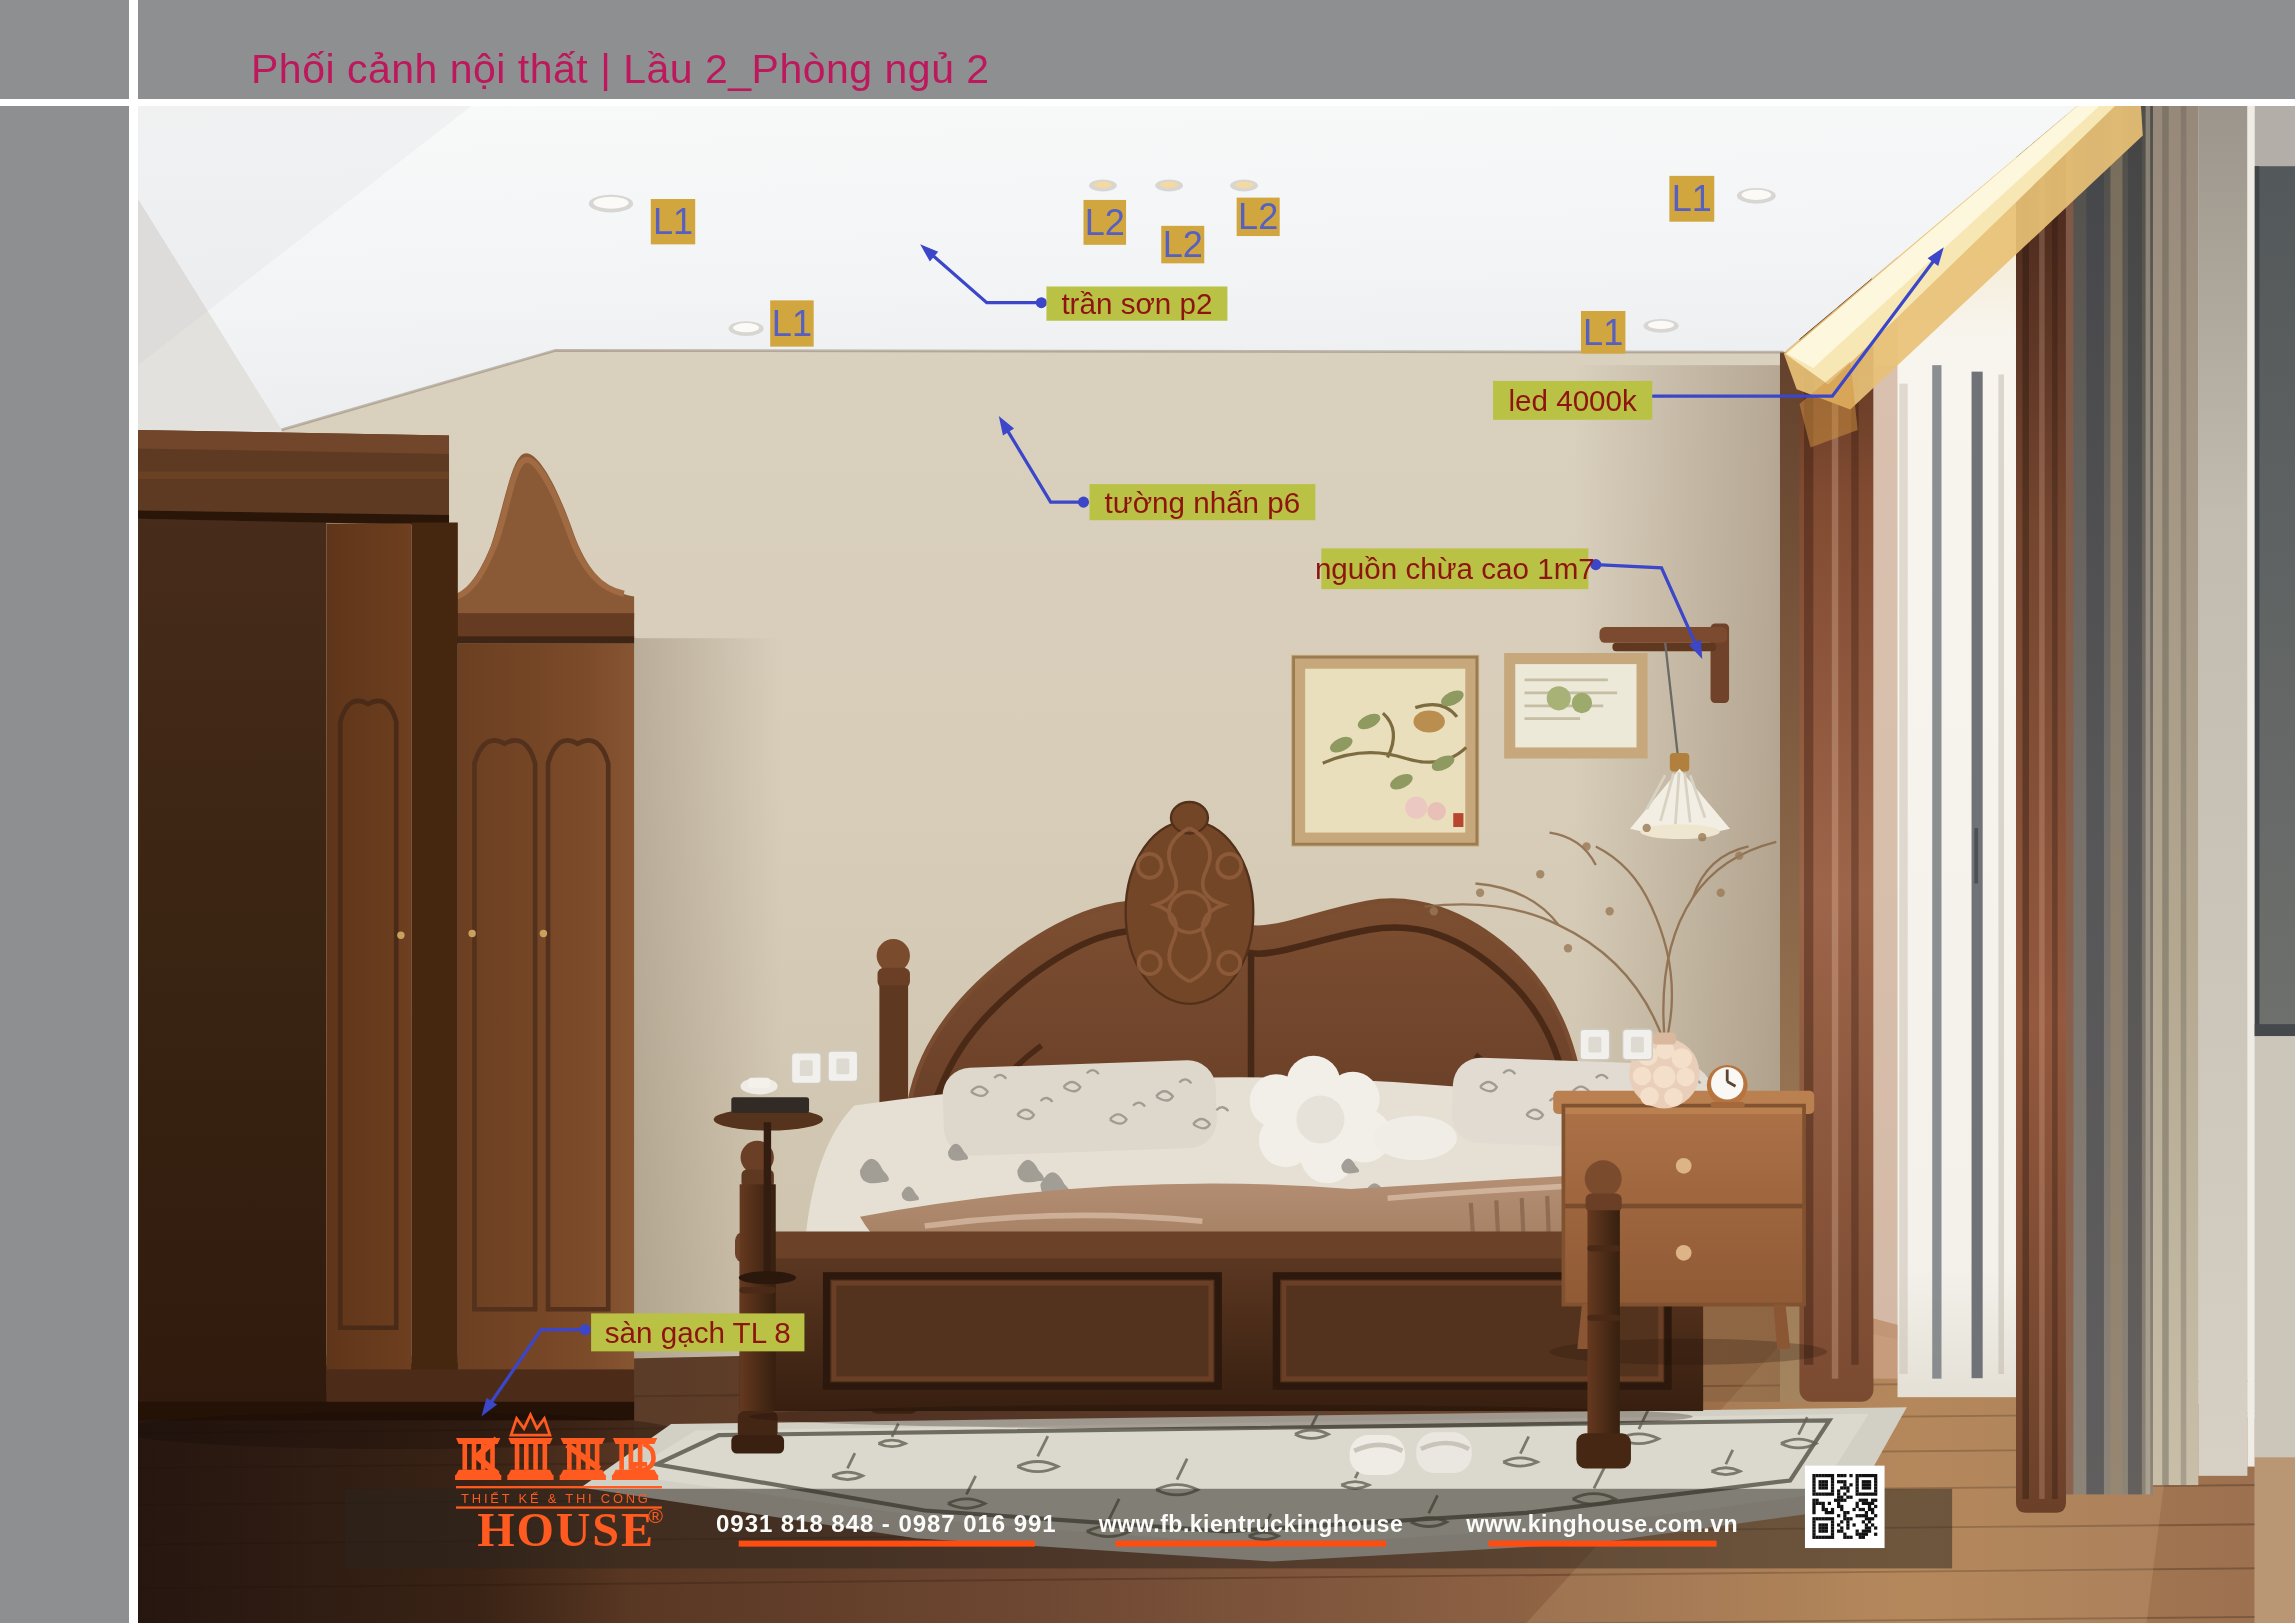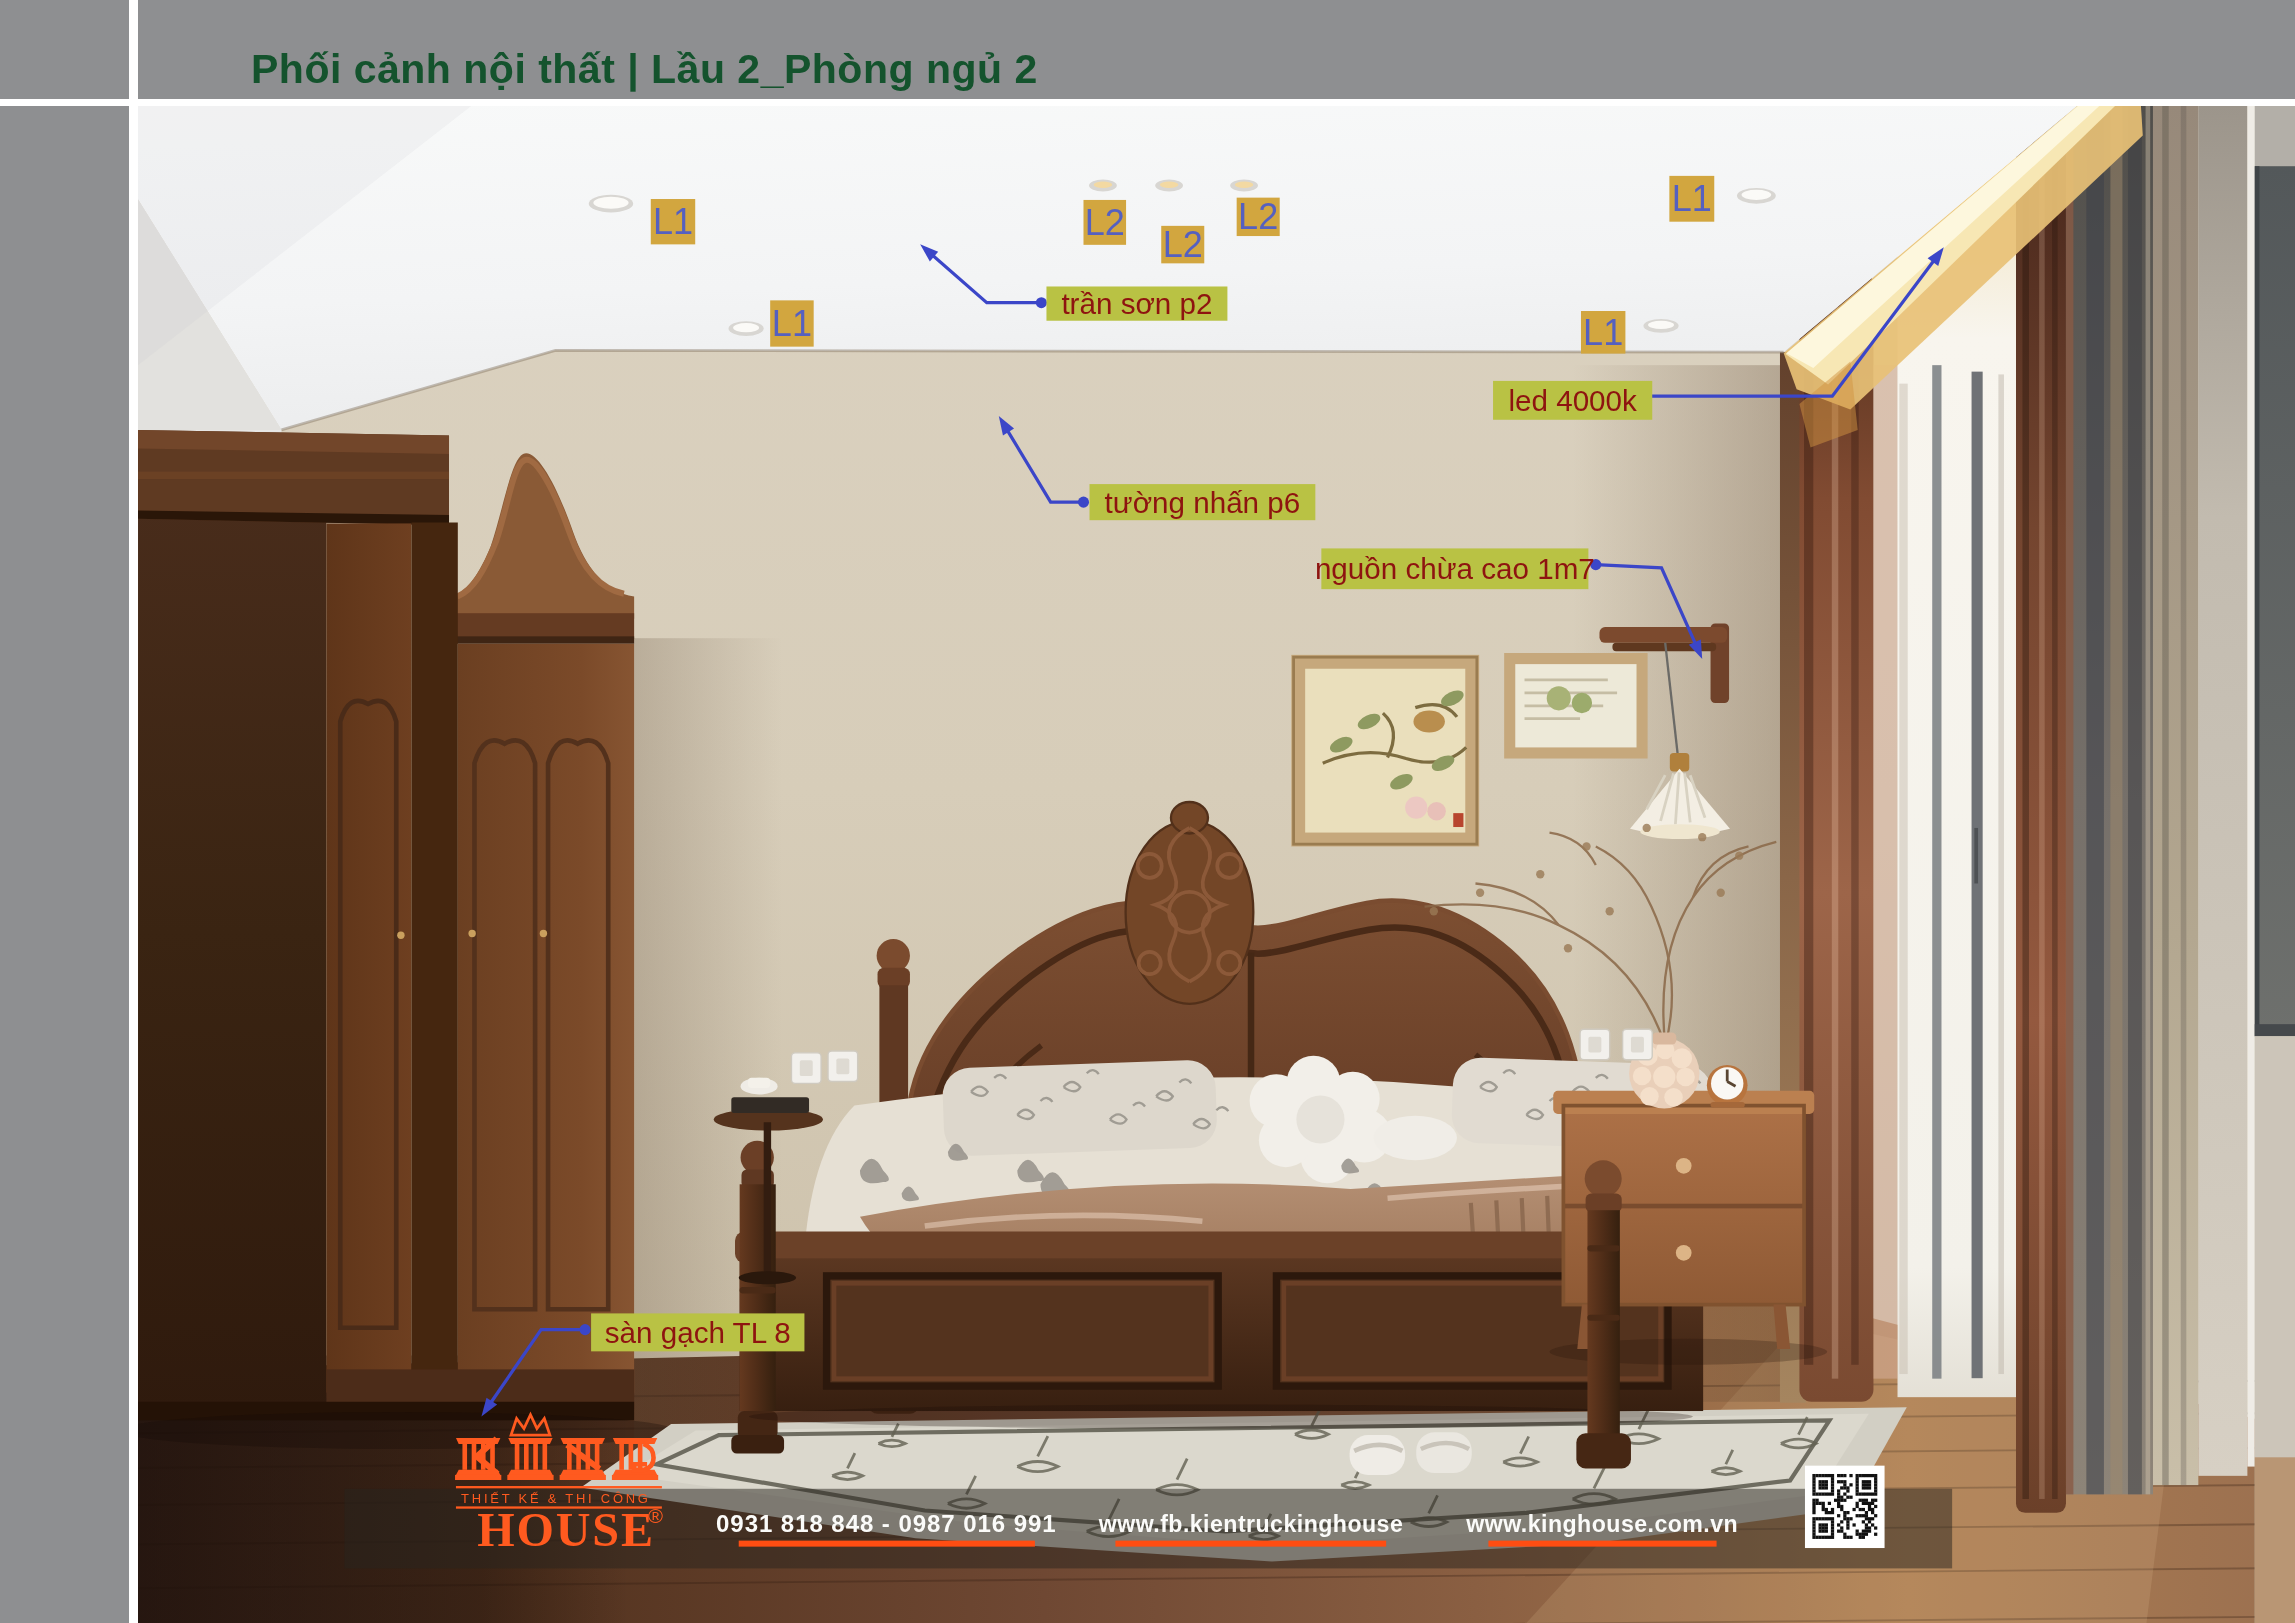--- a/index.html
+++ b/index.html
@@ -1,19 +1,19 @@
 <!DOCTYPE html>
 <html style="font-size:7.4px"><head><meta charset="utf-8"><style>
 html,body{margin:0;padding:0;}
 .page{position:relative;width:2295px;height:1623px;background:#ffffff;overflow:hidden;font-family:"Liberation Sans",sans-serif;}
 .grayL{position:absolute;left:0;top:0;width:129px;height:1623px;background:#8e8f91;}
 .grayT{position:absolute;left:0;top:0;width:2295px;height:99px;background:#8e8f91;}
 .wlineV{position:absolute;left:129px;top:0;width:9.3px;height:1623px;background:#ffffff;}
 .wlineH{position:absolute;left:0;top:99px;width:2295px;height:7px;background:#ffffff;}
-.title{position:absolute;left:251px;top:46px;font-size:41px;color:#14532d;letter-spacing:0.5px;white-space:nowrap;font-weight:bold;}
+.title{position:absolute;left:251px;top:46px;font-size:41px;color:#be185d;letter-spacing:0.5px;white-space:nowrap;}
 .photo{position:absolute;left:138px;top:106px;width:1762px;height:1517px;}
 </style></head><body>
 <div class="page">
  <div class="grayT"></div>
  <div class="grayL"></div>
  <div class="wlineV"></div>
  <div class="wlineH"></div>
  <div class="title">Phối cảnh nội thất | Lầu 2_Phòng ngủ 2</div>
  <div class="photo">
   <svg width="2158" height="1517" viewBox="0 0 4663 3278">

